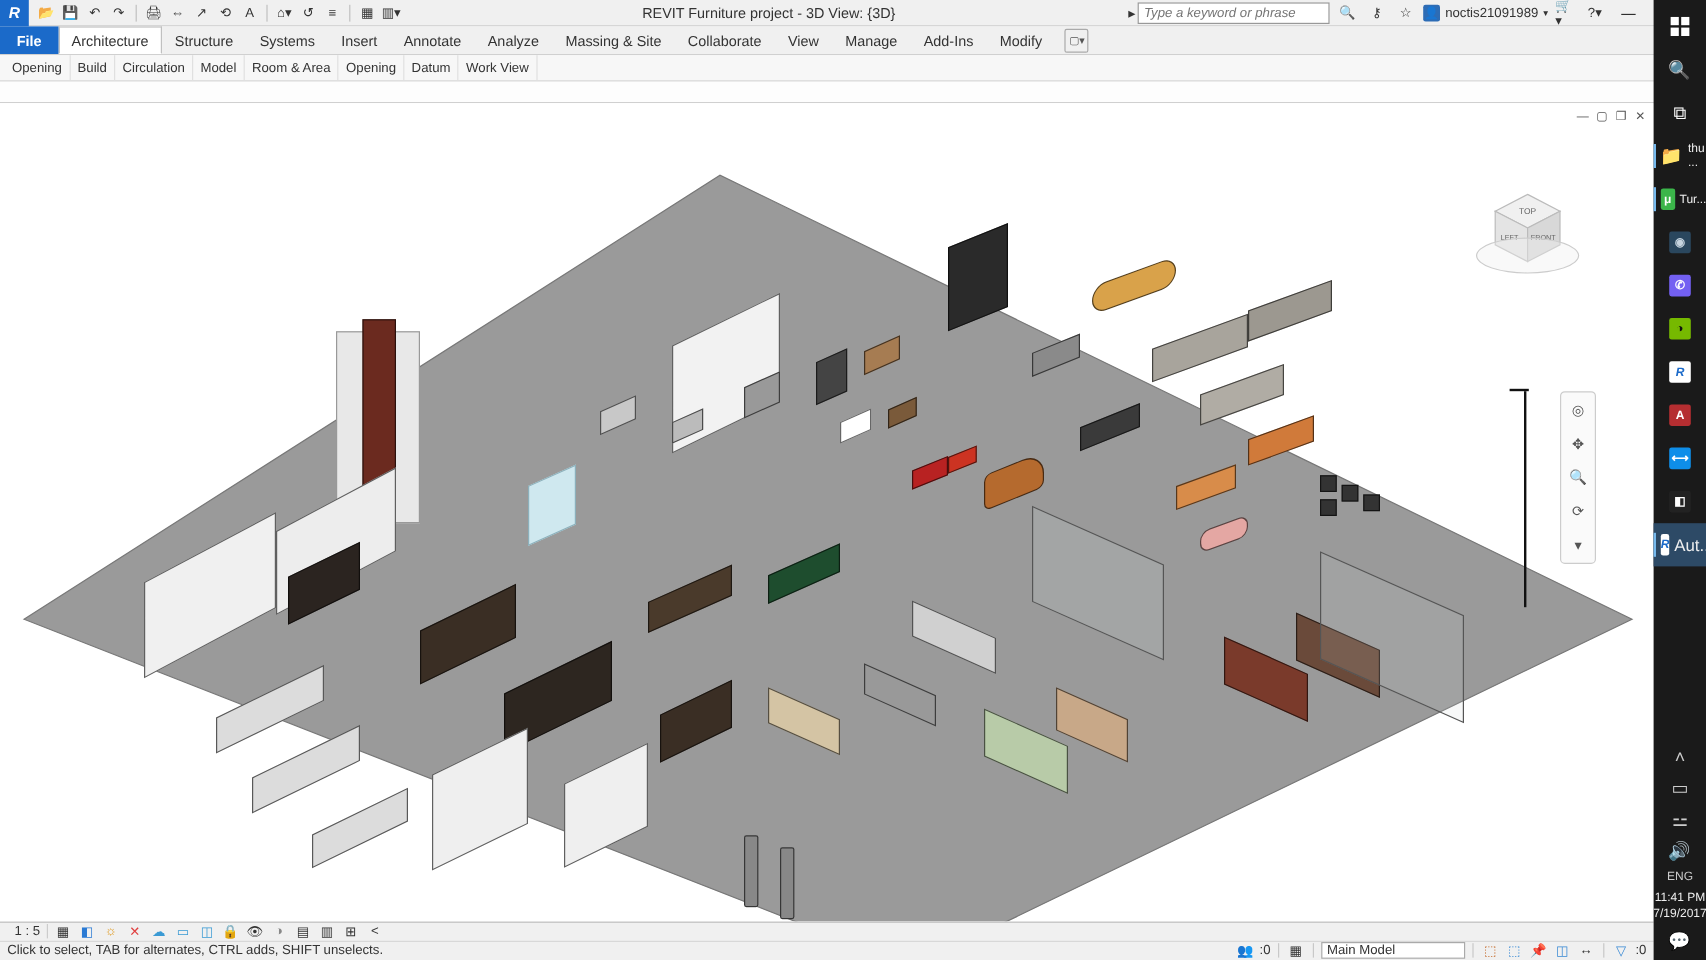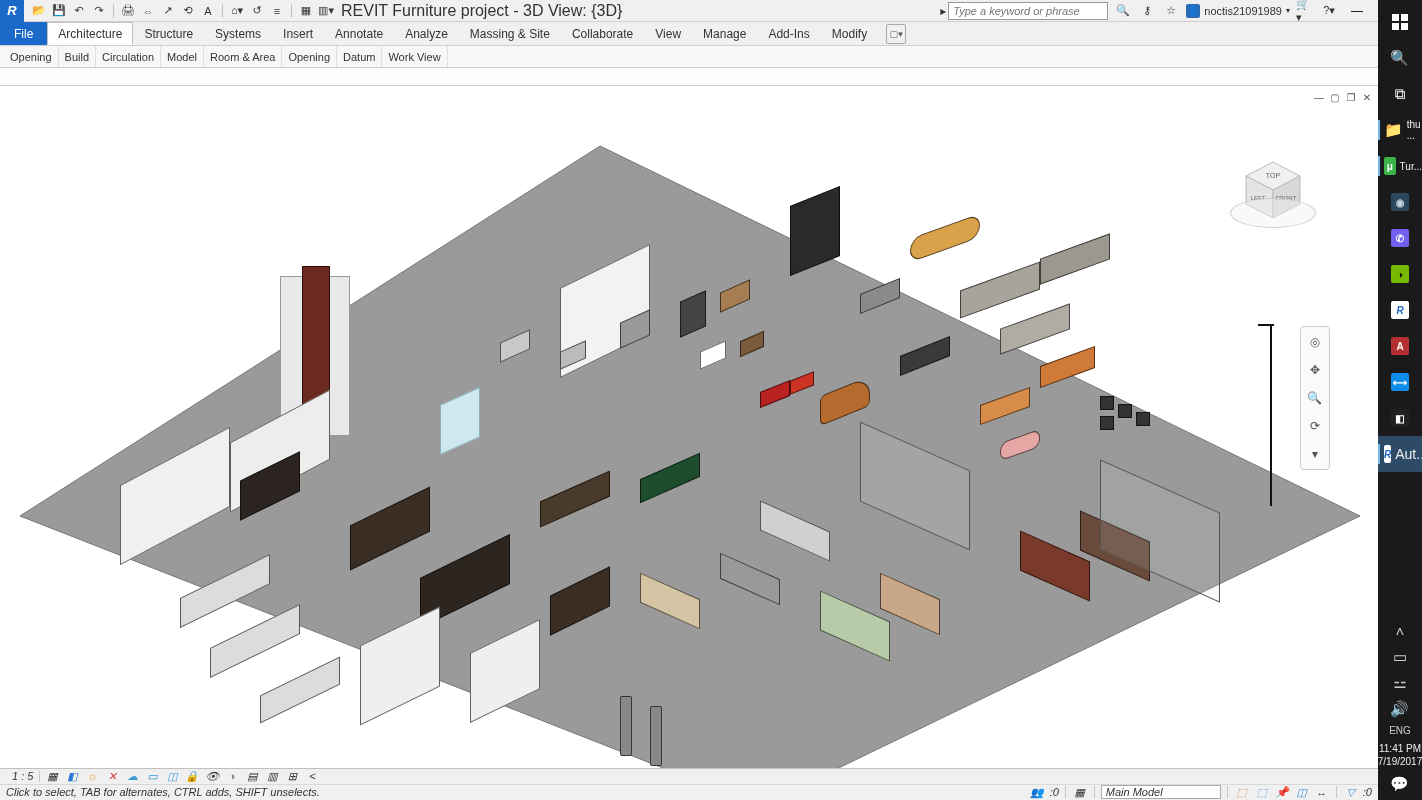--- a/index.html
+++ b/index.html
@@ -4,31 +4,31 @@
 <style>
 * { margin: 0; padding: 0; box-sizing: border-box; user-select: none; }
 body { font-family: "Segoe UI", Tahoma, sans-serif; font-size: 11px; background: #fff; overflow: hidden; width: 1422px; height: 800px; position: relative; }
 
 
 .titlebar { height: 22px; background: #f0f0f0; display: flex; align-items: center; border-bottom: 1px solid #d0d0d0; }
 .app-logo { width: 24px; height: 22px; background: #1b6ac9; color: #fff; display: flex; align-items: center; justify-content: center; font-weight: bold; font-size: 13px; font-style: italic; }
 .qat { display: flex; align-items: center; gap: 2px; padding: 0 6px; }
 .qat-btn { width: 18px; height: 18px; display:flex; align-items:center; justify-content:center; color:#333; cursor:pointer; border-radius:2px; }
 .qat-sep { width:1px; height:14px; background:#c0c0c0; margin:0 3px; }
-.title-text { flex:1; font-size:16px; color:#333; }
+.title-text { flex:1; text-align:center; font-size:12px; color:#333; }
 .search-box { width:160px; height:18px; border:1px solid #999; background:#fff; padding:0 4px; font-style:italic; color:#888; font-size:11px; display:flex; align-items:center; }
 .title-right { display:flex; align-items:center; gap:6px; padding:0 6px; }
 .user-area { display:flex; align-items:center; gap:4px; color:#333; font-size:11px; }
 .user-icon { width:14px; height:14px; background:#2d6cb5; border-radius:2px; display:flex; align-items:center; justify-content:center; color:#fff; font-size:10px; }
 .win-controls { display:flex; gap:0; }
 .win-btn { width:26px; height:22px; display:flex; align-items:center; justify-content:center; font-size:12px; cursor:pointer; }
 
 
 .ribbon-tabs { height: 24px; background:#f0f0f0; display:flex; align-items:stretch; border-bottom:1px solid #d0d0d0; padding-left:0; }
-.file-tab { background:#1b6ac9; color:#fff; padding:0 14px; display:flex; align-items:center; font-size:12px; cursor:pointer; }
+.file-tab { background:#1b6ac9; color:#fff; padding:0 14px; display:flex; align-items:center; font-size:12px; cursor:pointer;font-weight:bold; }
 .rtab { padding:0 10px; display:flex; align-items:center; font-size:12px; color:#333; cursor:pointer; border:1px solid transparent; }
 .rtab.active { background:#fff; border:1px solid #c0c0c0; border-bottom-color:#fff; }
 .play-icon { width:20px; height:20px; border:1px solid #aaa; border-radius:2px; margin-left:8px; align-self:center; display:flex; align-items:center; justify-content:center; font-size:9px; color:#555; }
 
 
 .ribbon-panel { height: 22px; background:#f7f7f7; border-bottom:1px solid #d0d0d0; display:flex; align-items:center; padding-left:4px; font-size:11px; color:#333; }
 .panel-item { padding:0 6px; height:100%; display:flex; align-items:center; cursor:pointer; border-right:1px solid #e0e0e0; }
 
 
 .ribbon-body { height: 18px; background:#fdfdfd; border-bottom:1px solid #d0d0d0; }
@@ -42,21 +42,21 @@
 
 
 .viewcube { position:absolute; top:60px; right:60px; width:90px; height:90px; z-index:6; display:flex; align-items:center; justify-content:center; }
 .cube-ring { position:absolute; width:86px; height:30px; border:1px solid #ccc; border-radius:50%; bottom:8px; left:2px; background:rgba(240,240,240,.4); }
 
 
 .navbar-3d { position:absolute; right:48px; top:240px; width:30px; z-index:6; background:rgba(250,250,250,.9); border:1px solid #ccc; border-radius:4px; padding:4px 2px; display:flex; flex-direction:column; gap:6px; align-items:center; }
 .navbar-3d .nb { width:22px; height:22px; display:flex; align-items:center; justify-content:center; color:#555; font-size:12px; cursor:pointer; }
 
 
-.statusbar { position:absolute; bottom:0; left:0; right:44px; height:32px; background:#f0f0f0; border-top:1px solid #c0c0c0; display:flex; flex-direction:column;font-style:italic; }
+.statusbar { position:absolute; bottom:0; left:0; right:44px; height:32px; background:#f0f0f0; border-top:1px solid #c0c0c0; display:flex; flex-direction:column; }
 .status-top { height:16px; display:flex; align-items:center; padding:0 6px; gap:4px; font-size:11px; color:#333; border-bottom:1px solid #d8d8d8; }
 .status-bottom { height:16px; display:flex; align-items:center; padding:0 6px; font-size:11px; color:#333; justify-content:space-between; }
 .status-icon { width:16px; height:14px; display:flex; align-items:center; justify-content:center; font-size:11px; cursor:pointer; }
 .status-scale { padding:0 6px; border-right:1px solid #ccc; }
 .status-sep { width:1px; height:12px; background:#c8c8c8; margin:0 2px; }
 .model-sel { border:1px solid #aaa; background:#fff; padding:0 4px; height:14px; display:flex; align-items:center; min-width:120px; font-size:11px; }
 
 
 .win-taskbar { position:absolute; top:0; right:0; width:44px; height:800px; background:#1a1a1a; display:flex; flex-direction:column; align-items:center; padding-top:4px; color:#fff; }
 .tb-icon { width:44px; height:36px; display:flex; align-items:center; justify-content:center; font-size:15px; cursor:pointer; position:relative; }

